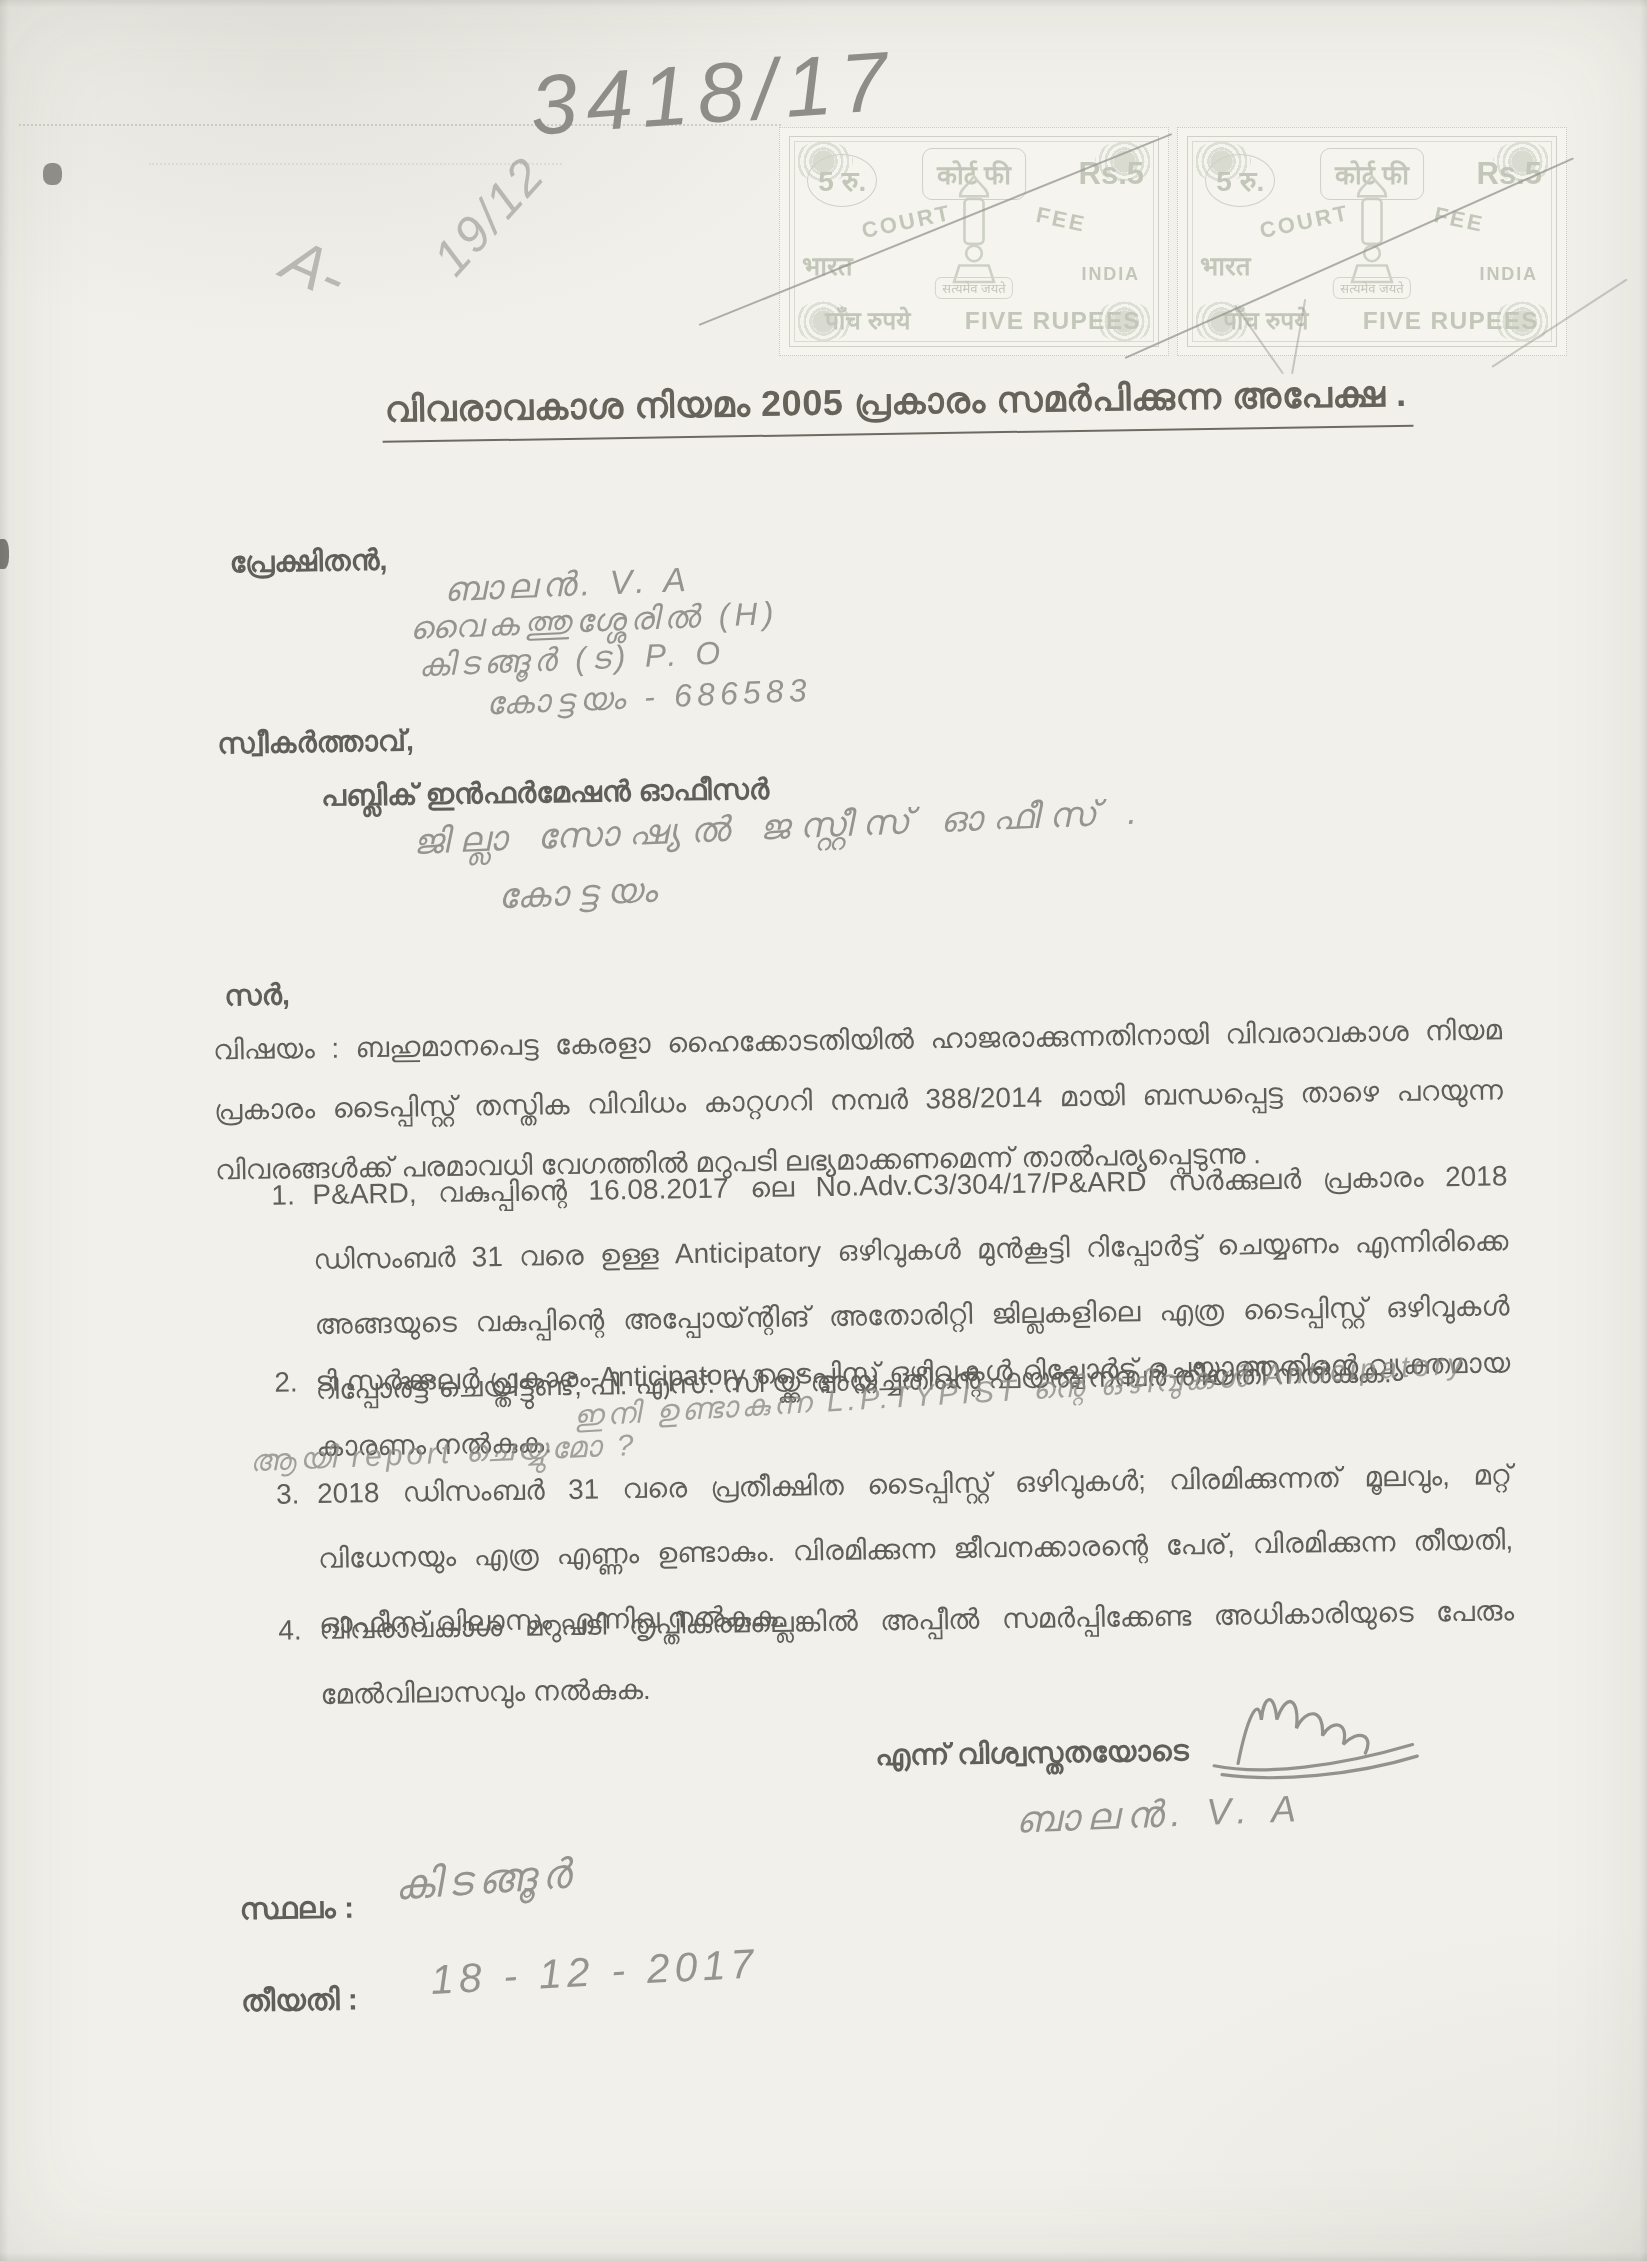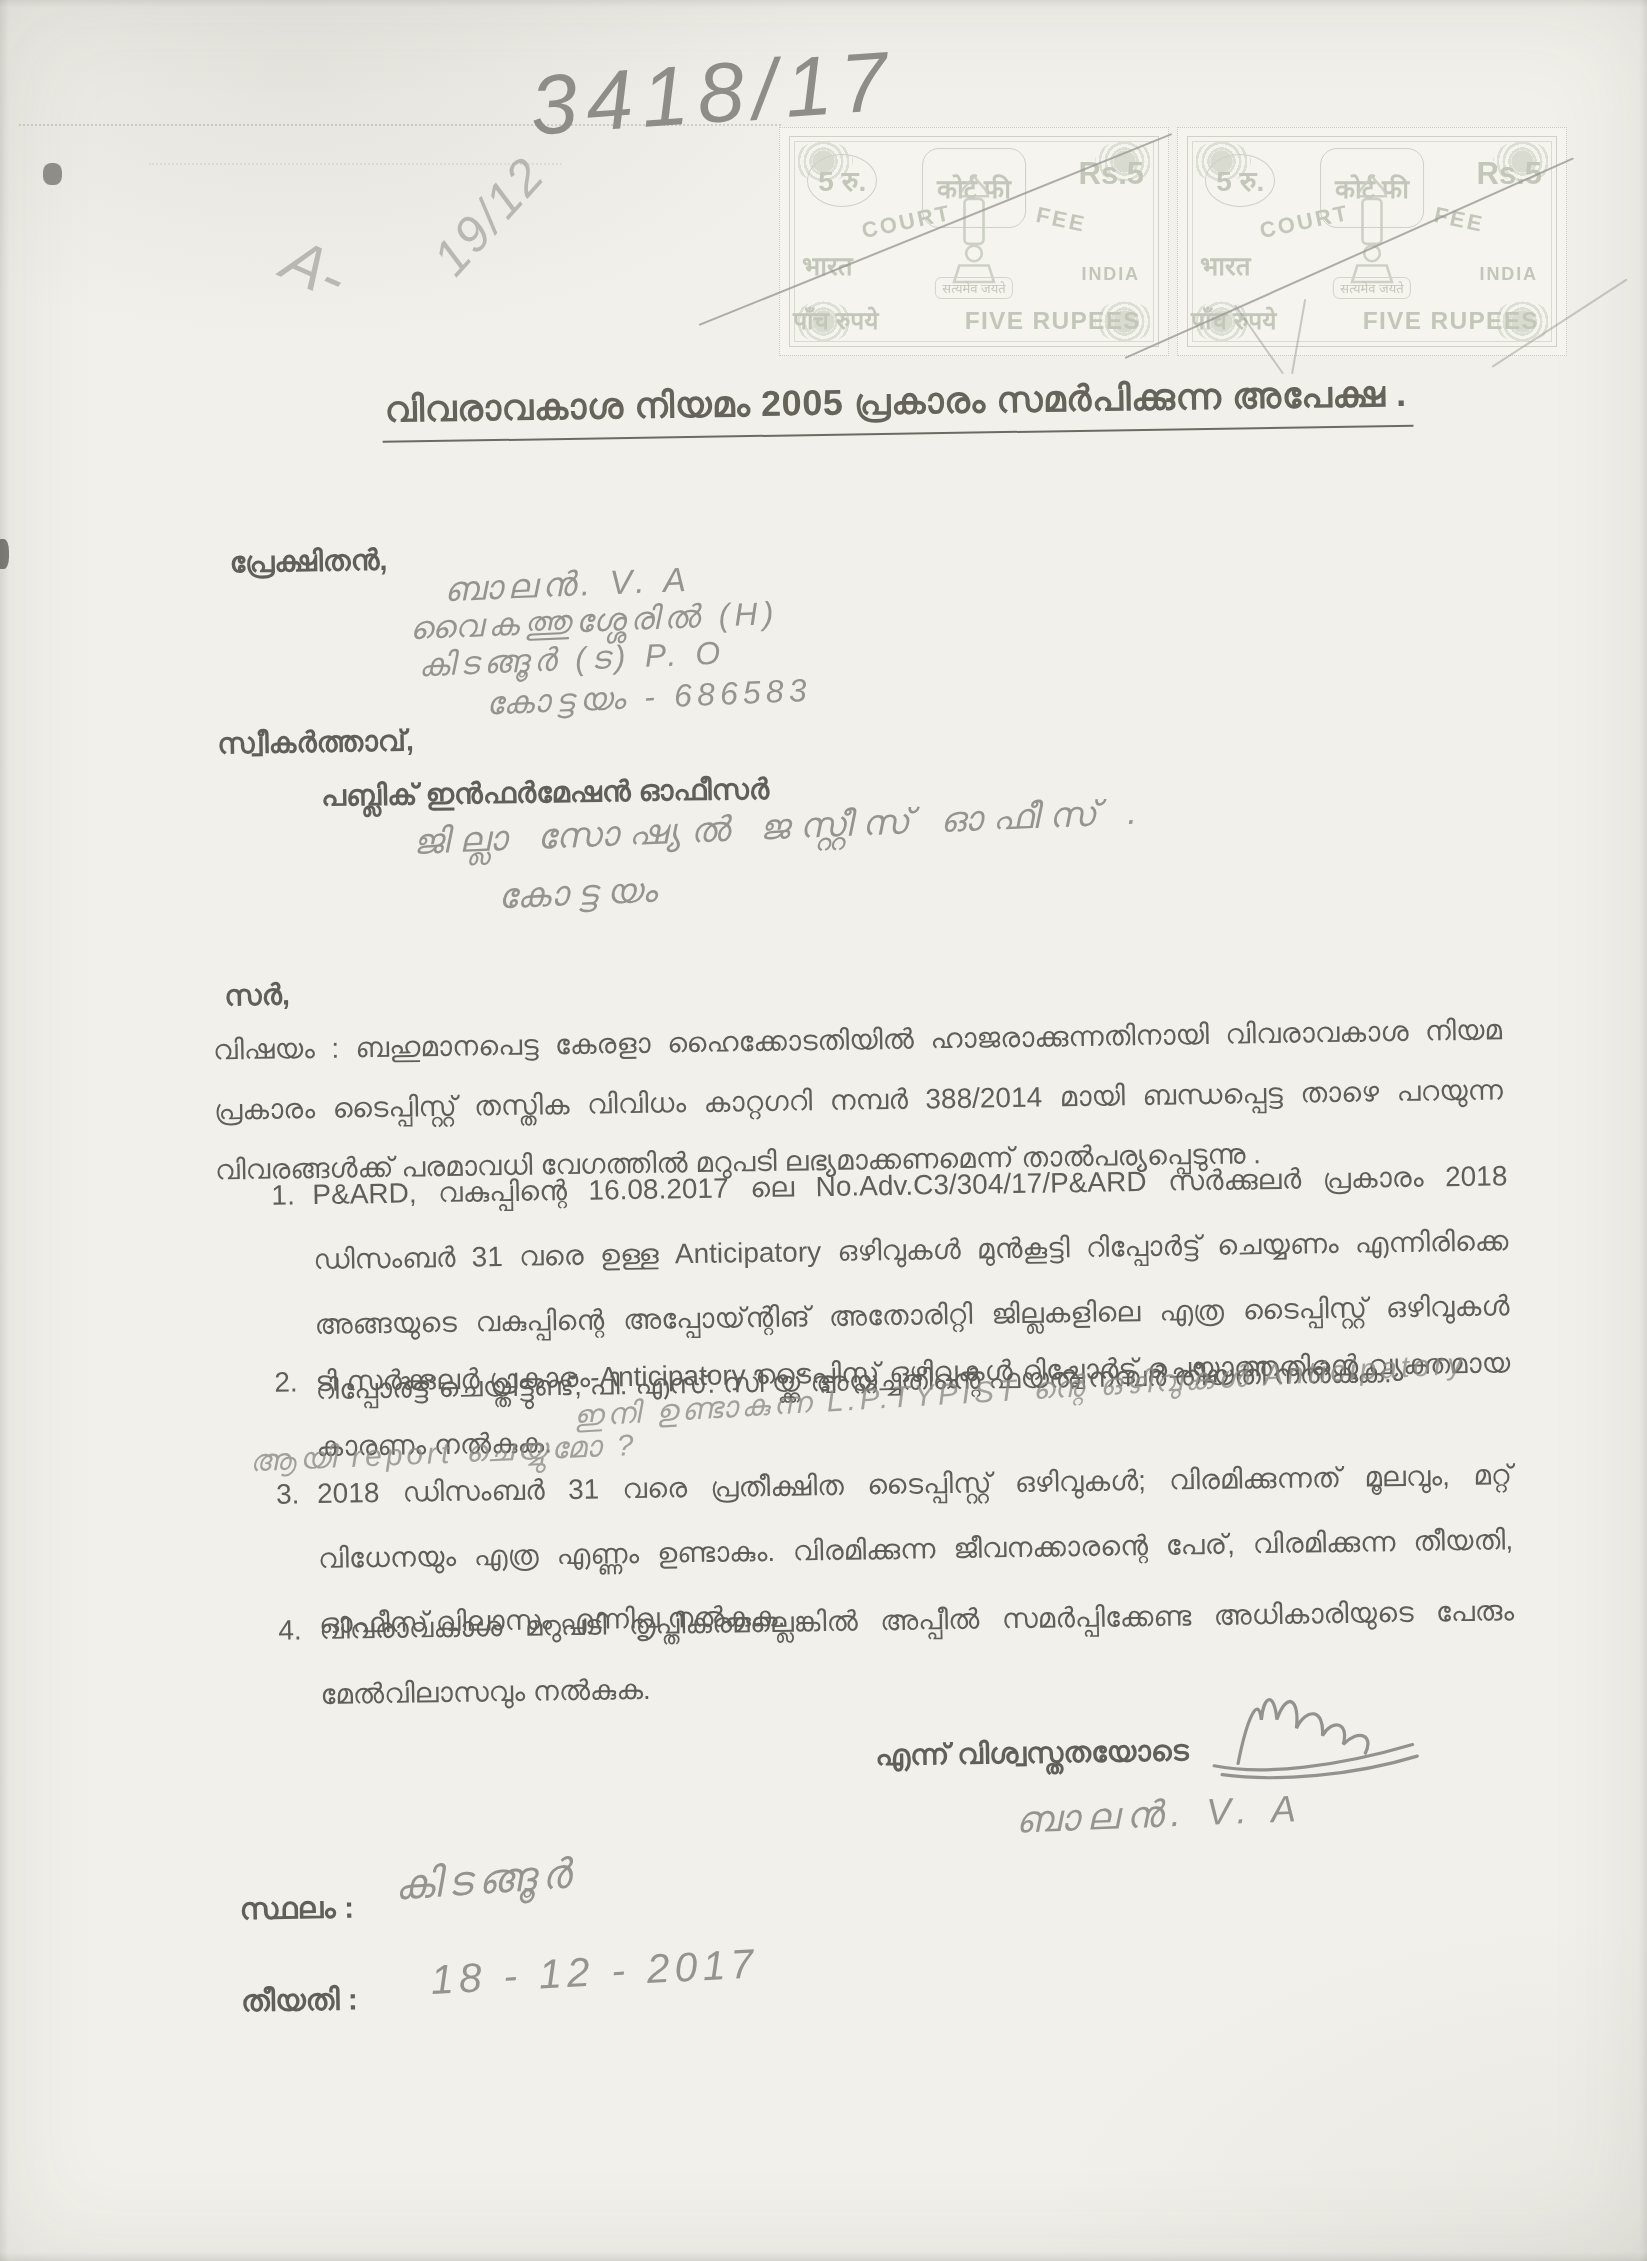--- a/index.html
+++ b/index.html
@@ -44,28 +44,28 @@
     border:1.9px solid #ced1c6; outline:1.3px solid #d8dbd0; outline-offset:-6.5px;
     color:#c3c7ba;
     text-align:right;
   }
   .stamp-frame span{position:absolute; white-space:nowrap;}
   .s-rosette{position:absolute;width:59px;height:41px;border-radius:50%;
     background:radial-gradient(circle at 50% 50%, #d3d6cb 0 30%, transparent 32%),
                repeating-radial-gradient(circle at 50% 50%, #d7dace 0 2.6px, transparent 2.6px 5.8px);
     opacity:.8;}
   .s-val-left{left:17px;top:17px;font-size:28px;font-weight:700;border:1.9px solid #ced1c6;border-radius:50%;padding:6.5px 10.3px;}
-  .s-banner{left:50%;top:11.6px;transform:translateX(-50%);font-size:26px;font-weight:700;border:1.9px solid #ced1c6;border-radius:17px;padding:21px 14px;}
+  .s-banner{left:50%;top:11.6px;transform:translateX(-50%);font-size:26px;font-weight:700;border:1.9px solid #ced1c6;border-radius:10px;padding:7px 14px;}
   .s-val-right{right:14px;top:19.4px;font-size:31px;font-weight:800;}
   .s-court{left:71px;top:72px;font-size:22px;font-weight:700;letter-spacing:2.6px;transform:rotate(-12deg);}
   .s-fee{right:71px;top:70px;font-size:22px;font-weight:700;letter-spacing:2.6px;transform:rotate(12deg);}
   .s-bharat{left:12px;top:110px;font-size:26px;font-weight:700;}
   .s-india{right:18px;top:127px;font-size:18px;font-weight:700;letter-spacing:1.9px;}
   .s-motto{left:50%;bottom:47px;transform:translateX(-50%);font-size:13px;border:1.3px solid #d2d5ca;border-radius:6.5px;padding:1.3px 6.5px;}
-  .s-denom-h{left:3px;bottom:10.3px;font-size:24.5px;font-weight:700;}
+  .s-denom-h{left:35px;bottom:10.3px;font-size:24.5px;font-weight:700;}
   .s-denom-e{right:17px;bottom:11.6px;font-size:24.5px;font-weight:800;letter-spacing:1.3px;}
   .s-emblem{position:absolute;left:50%;top:35px;transform:translateX(-50%);}
   .smudge{background:#44443f;border-radius:40%;}
 </style>
 </head>
 <body>
 
 <div class="page">
 
   <div class="abs smudge" style="left:43px;top:163px;width:19.4px;height:22px;opacity:.55;"></div>

